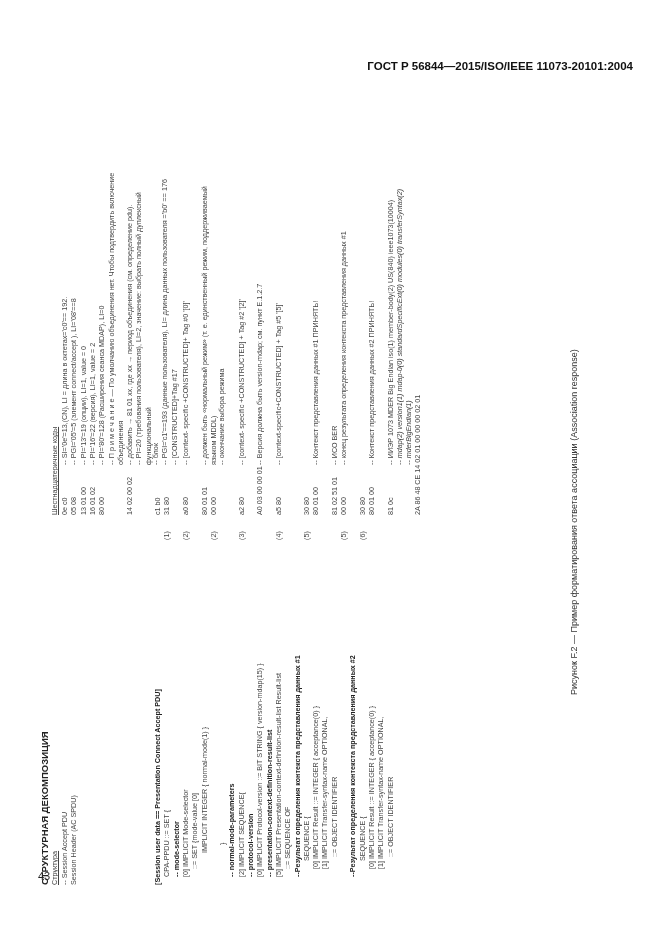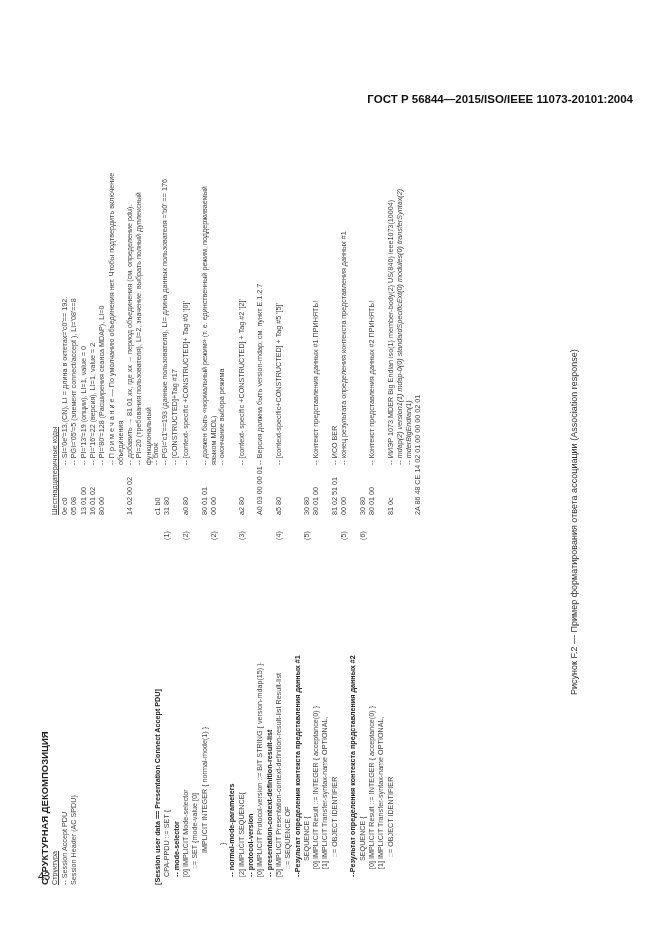--- a/index.html
+++ b/index.html
@@ -1,18 +1,18 @@
 <!DOCTYPE html>
 <html><head>
 <meta charset="utf-8">
 <style>
   html, body { margin:0; padding:0; background:#ffffff; }
   body { width:661px; height:935px; position:relative; overflow:hidden;
          font-family:"Liberation Sans", sans-serif; color:#333; }
-  .header { position:absolute; top:60px; right:28px; font-weight:bold; font-size:11.5px; color:#111;margin-top:33px; }
+  .header { position:absolute; top:60px; right:28px; font-weight:bold; font-size:11.5px; color:#111; }
   .pagenum { position:absolute; left:38px; top:870px; font-size:11px; color:#222; }
   
   .rot { position:absolute; left:30px; top:885px; width:800px; height:580px;
          transform-origin:0 0; transform:rotate(-90deg); font-size:7.2px; line-height:9.3px; color:#444; }
   .title { position:absolute; left:0; top:10px; font-weight:bold; font-size:9.5px; color:#222; }
   .col-left { position:absolute; left:0; top:30px; width:345px; }
   .col-num { position:absolute; left:345px; top:30px; width:20px; }
   .col-hex { position:absolute; left:370px; top:30px; width:90px; }
   .col-com { position:absolute; left:420px; top:30px; width:380px; }
   .u { text-decoration:underline; }

